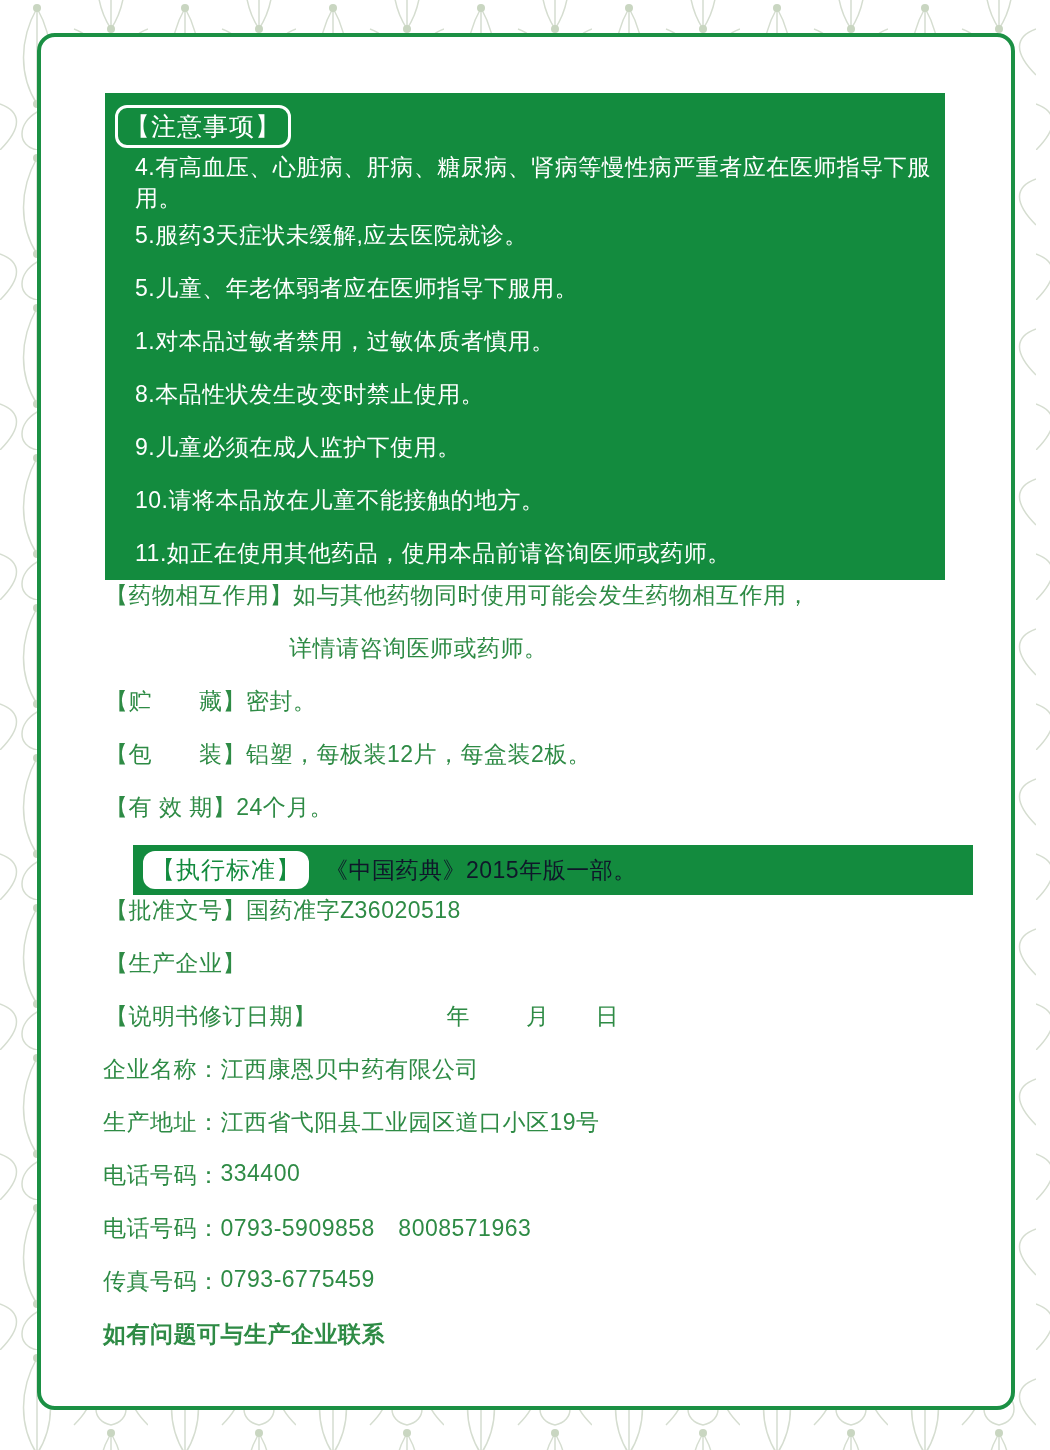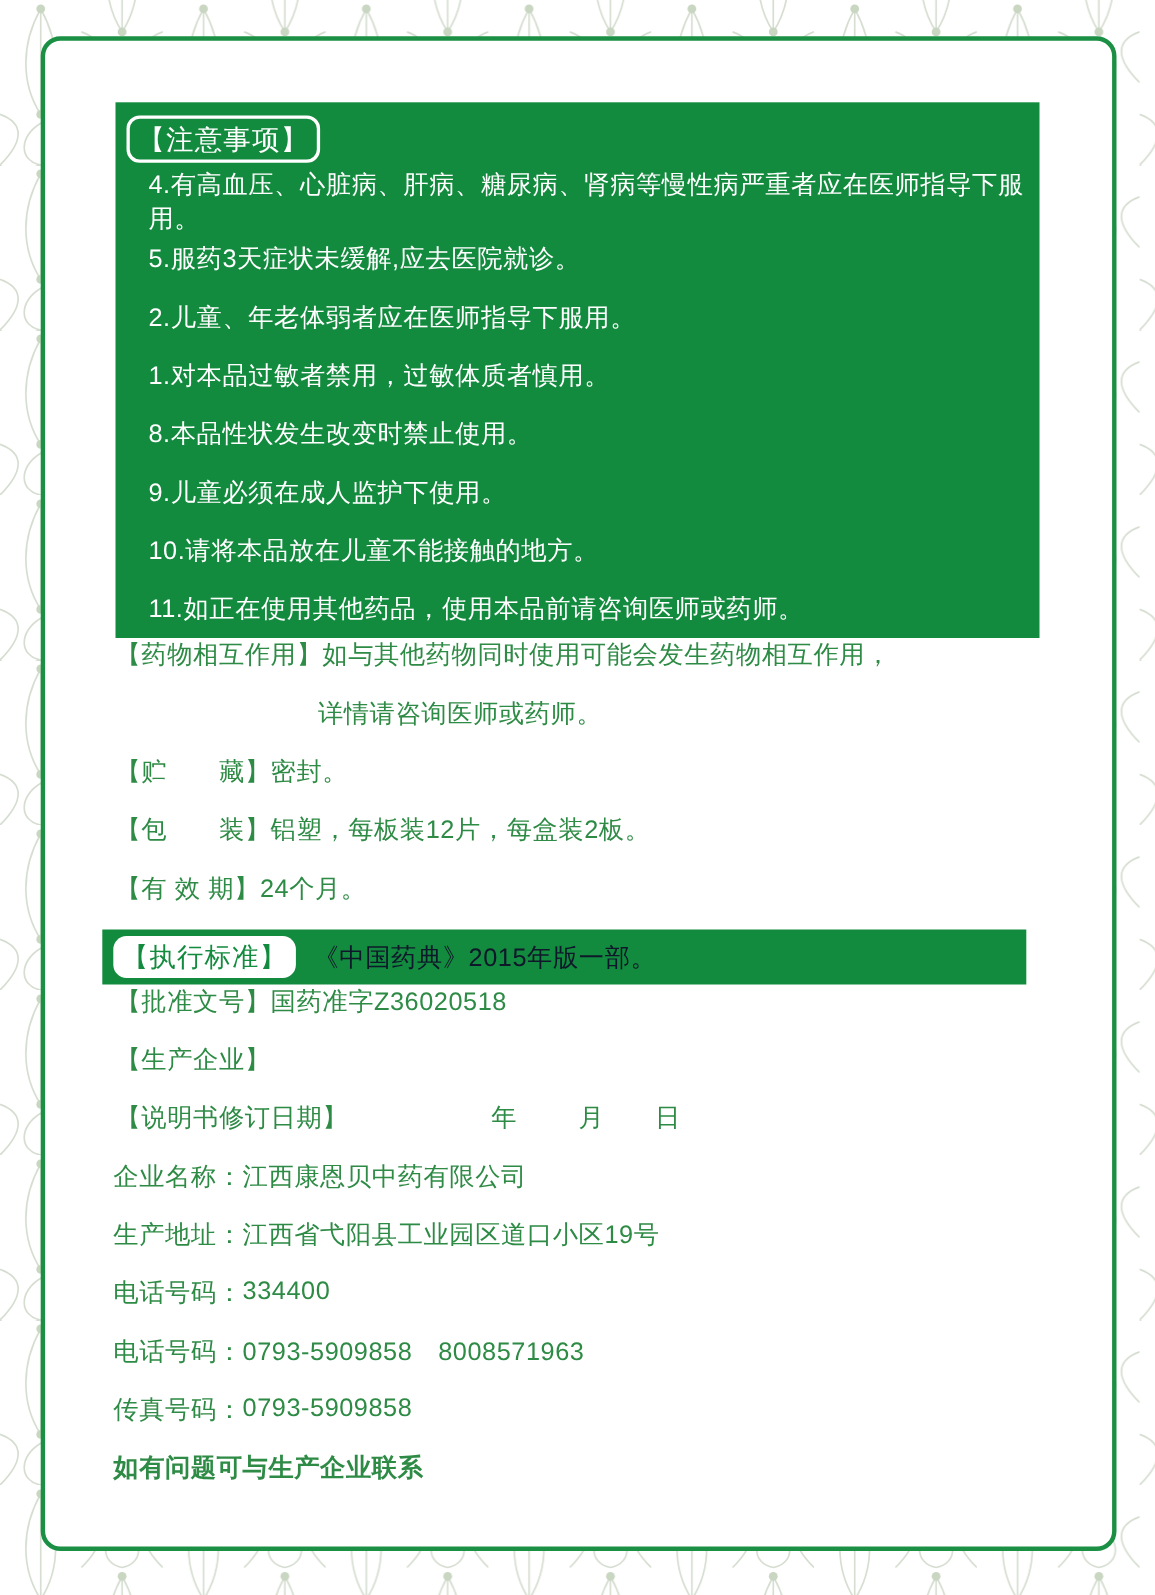--- a/index.html
+++ b/index.html
@@ -25,21 +25,21 @@
     display:inline-block;border:3px solid #ffffff;border-radius:12px;
     padding:2px 7px;font-size:25px;letter-spacing:1px;color:#ffffff;
   }
   .plist{margin:8px 0 0 20px;}
   .pitem{height:53px;display:flex;align-items:center;font-size:23px;letter-spacing:.5px;}
   .row{margin-left:64px;height:53px;display:flex;align-items:flex-start;font-size:23px;letter-spacing:.5px;}
   .row.indent{margin-left:62px;}
   .row.cont{margin-left:248px;}
   .row.bold{font-weight:bold;}
   .bar{
-    margin-left:52px;width:840px;height:50px;box-sizing:border-box;
+    margin-left:92px;width:840px;height:50px;box-sizing:border-box;
     background:var(--green);display:flex;align-items:center;
   }
   .pill-solid{
     background:#ffffff;color:var(--green);border-radius:12px;
     padding:3px 8px;margin-left:10px;font-size:24px;letter-spacing:1px;
   }
   .bar-text{color:#0f172a;margin-left:16px;font-size:23px;letter-spacing:.5px;}
   .rev-year{margin-left:130px;}
   .rev-month{margin-left:56px;}
   .rev-day{margin-left:46px;}
@@ -79,21 +79,21 @@
     <rect width="1050" height="1450" fill="url(#leafpat)"></rect>
   </svg>
 
   <div class="page">
 
     <section class="green-block">
       <div class="pill-outline">【注意事项】</div>
       <div class="plist">
         <div class="pitem">4.有高血压、心脏病、肝病、糖尿病、肾病等慢性病严重者应在医师指导下服用。</div>
         <div class="pitem">5.服药3天症状未缓解,应去医院就诊。</div>
-        <div class="pitem">2.儿童、年老体弱者应在医师指导下服用。</div>
+        <div class="pitem">5.儿童、年老体弱者应在医师指导下服用。</div>
         <div class="pitem">1.对本品过敏者禁用，过敏体质者慎用。</div>
         <div class="pitem">8.本品性状发生改变时禁止使用。</div>
         <div class="pitem">9.儿童必须在成人监护下使用。</div>
         <div class="pitem">10.请将本品放在儿童不能接触的地方。</div>
         <div class="pitem">11.如正在使用其他药品，使用本品前请咨询医师或药师。</div>
       </div>
     </section>
 
     <div class="row">
       <span>【药物相互作用】</span>
@@ -150,21 +150,21 @@
     <div class="row indent">
       <span>电话号码：</span>
         <span>334400</span>
     </div>
     <div class="row indent">
       <span>电话号码：</span>
         <span>0793-5909858　8008571963</span>
     </div>
     <div class="row indent">
       <span>传真号码：</span>
-        <span>0793-5909858</span>
+        <span>0793-6775459</span>
     </div>
 
     <div class="row indent bold">
       <span>如有问题可与生产企业联系</span>
     </div>
 
   </div>
 </div>
 
 </body></html>

